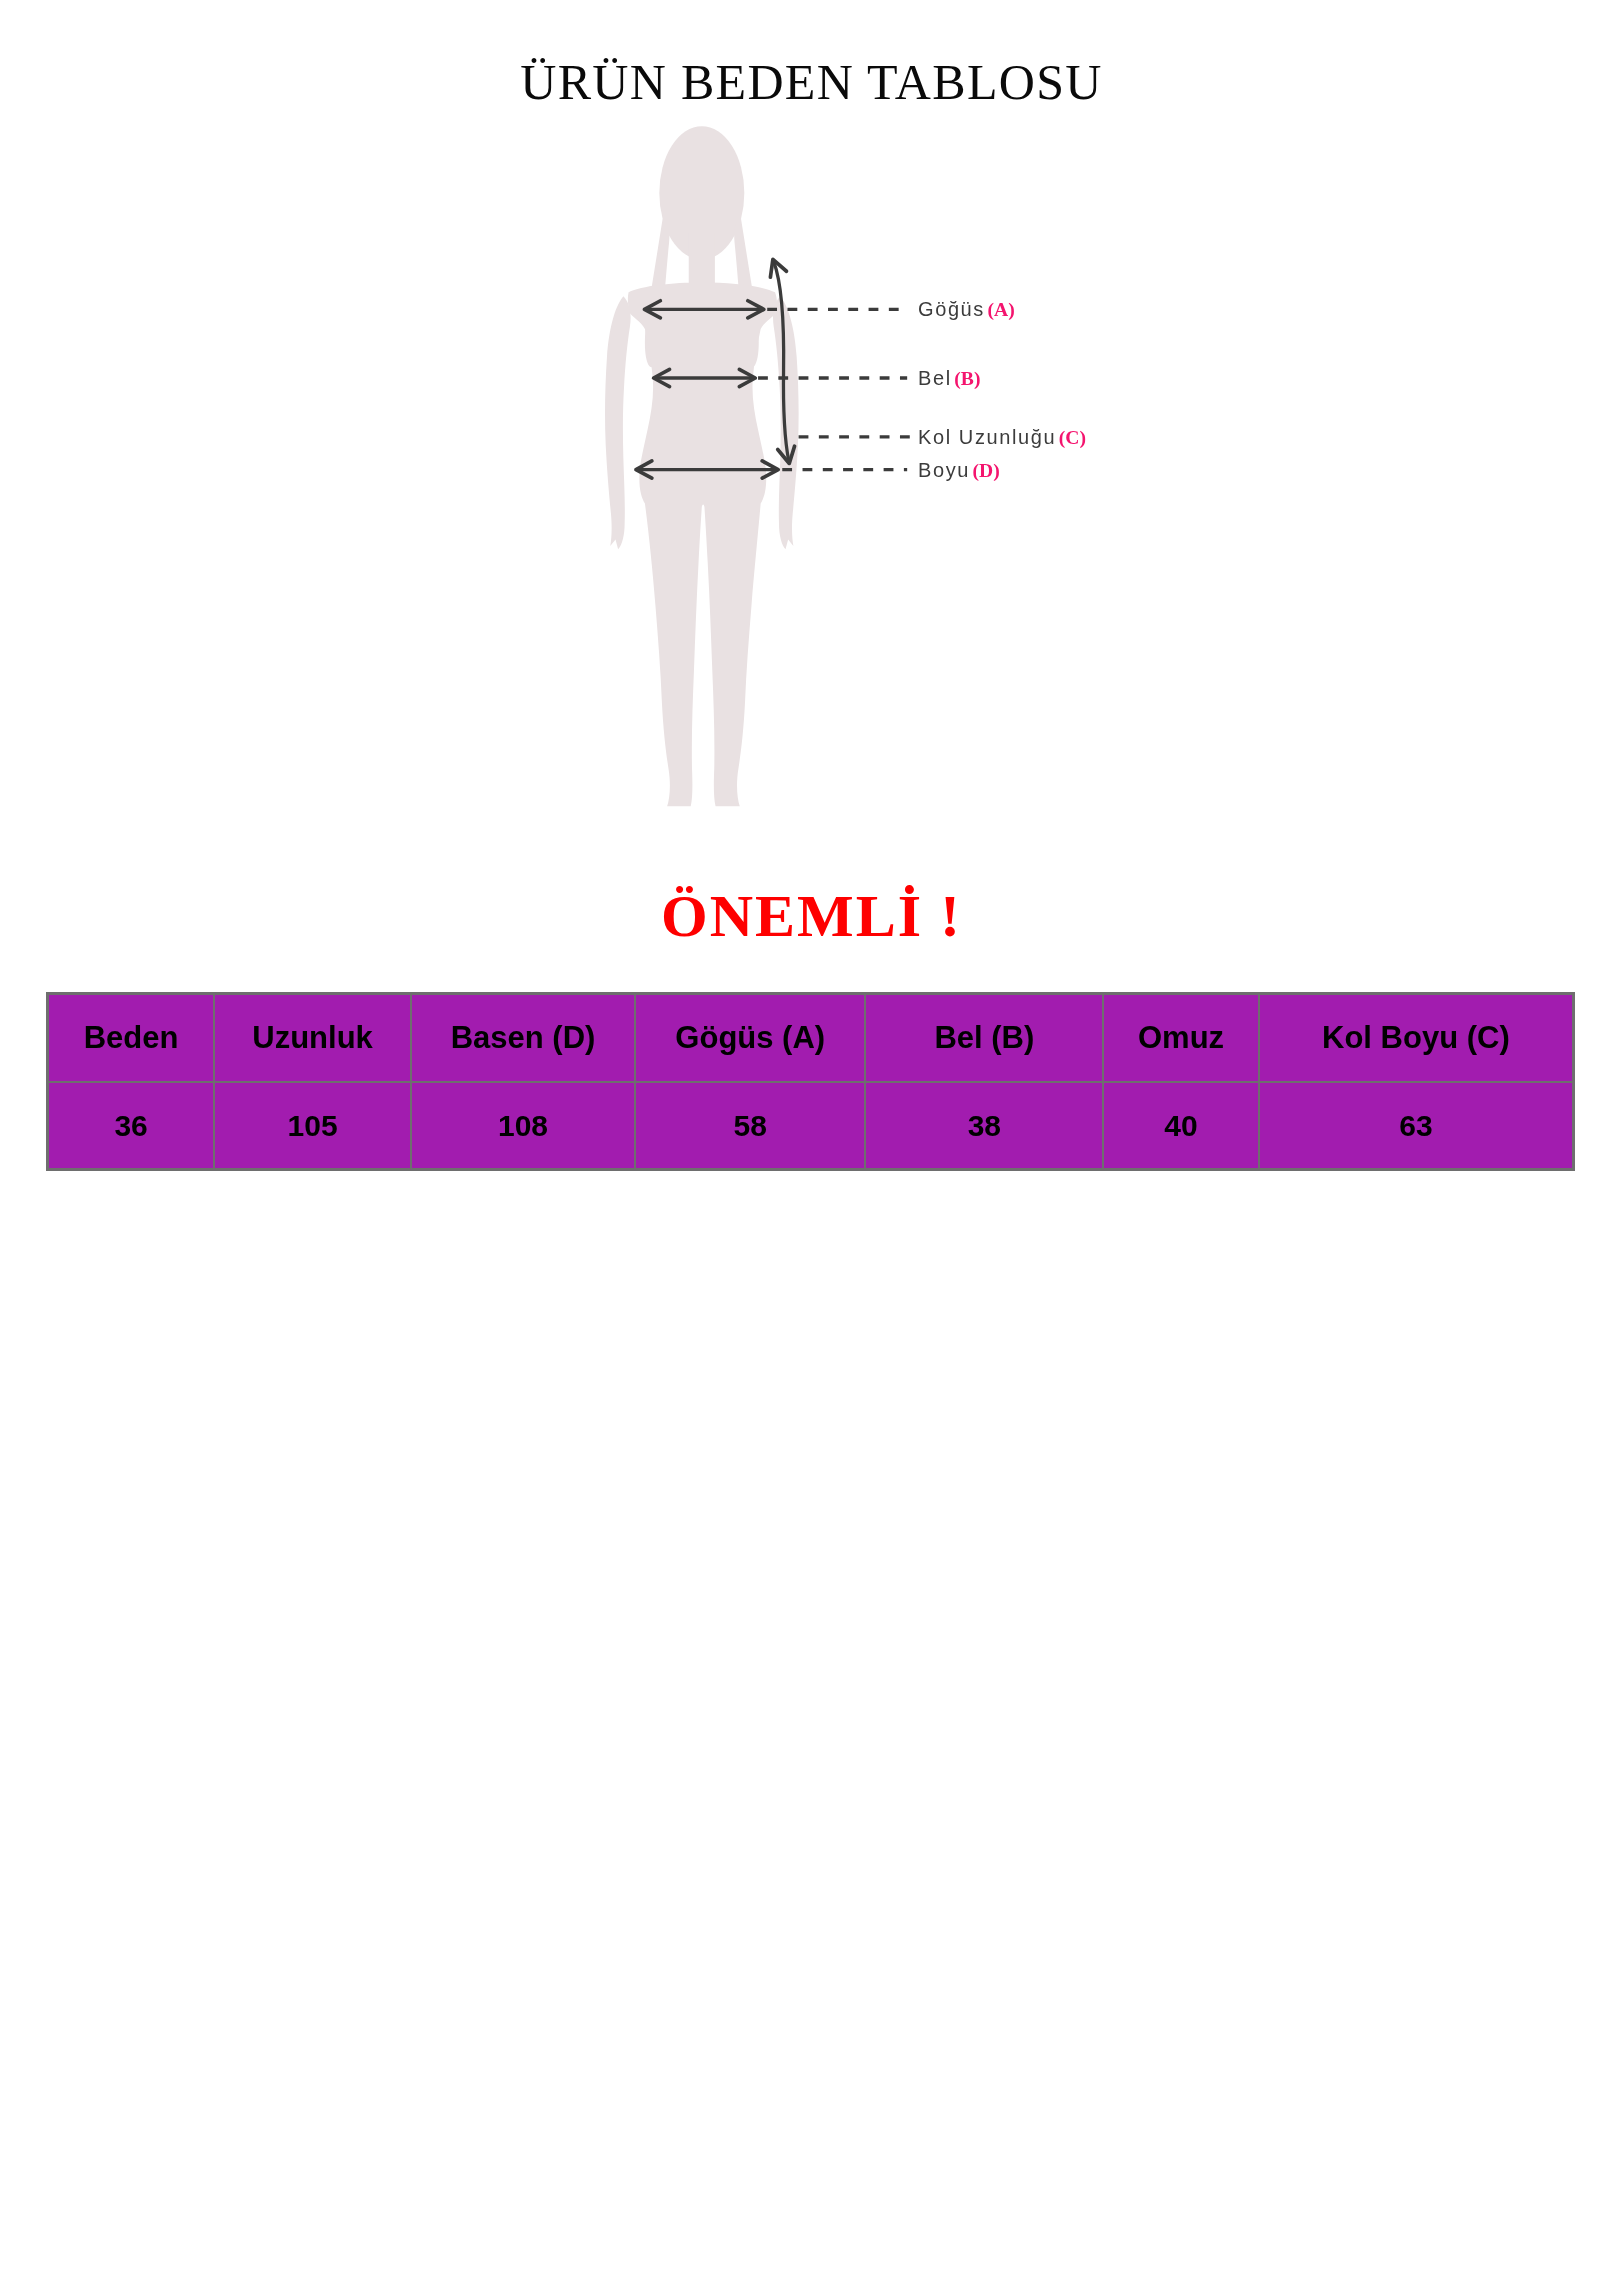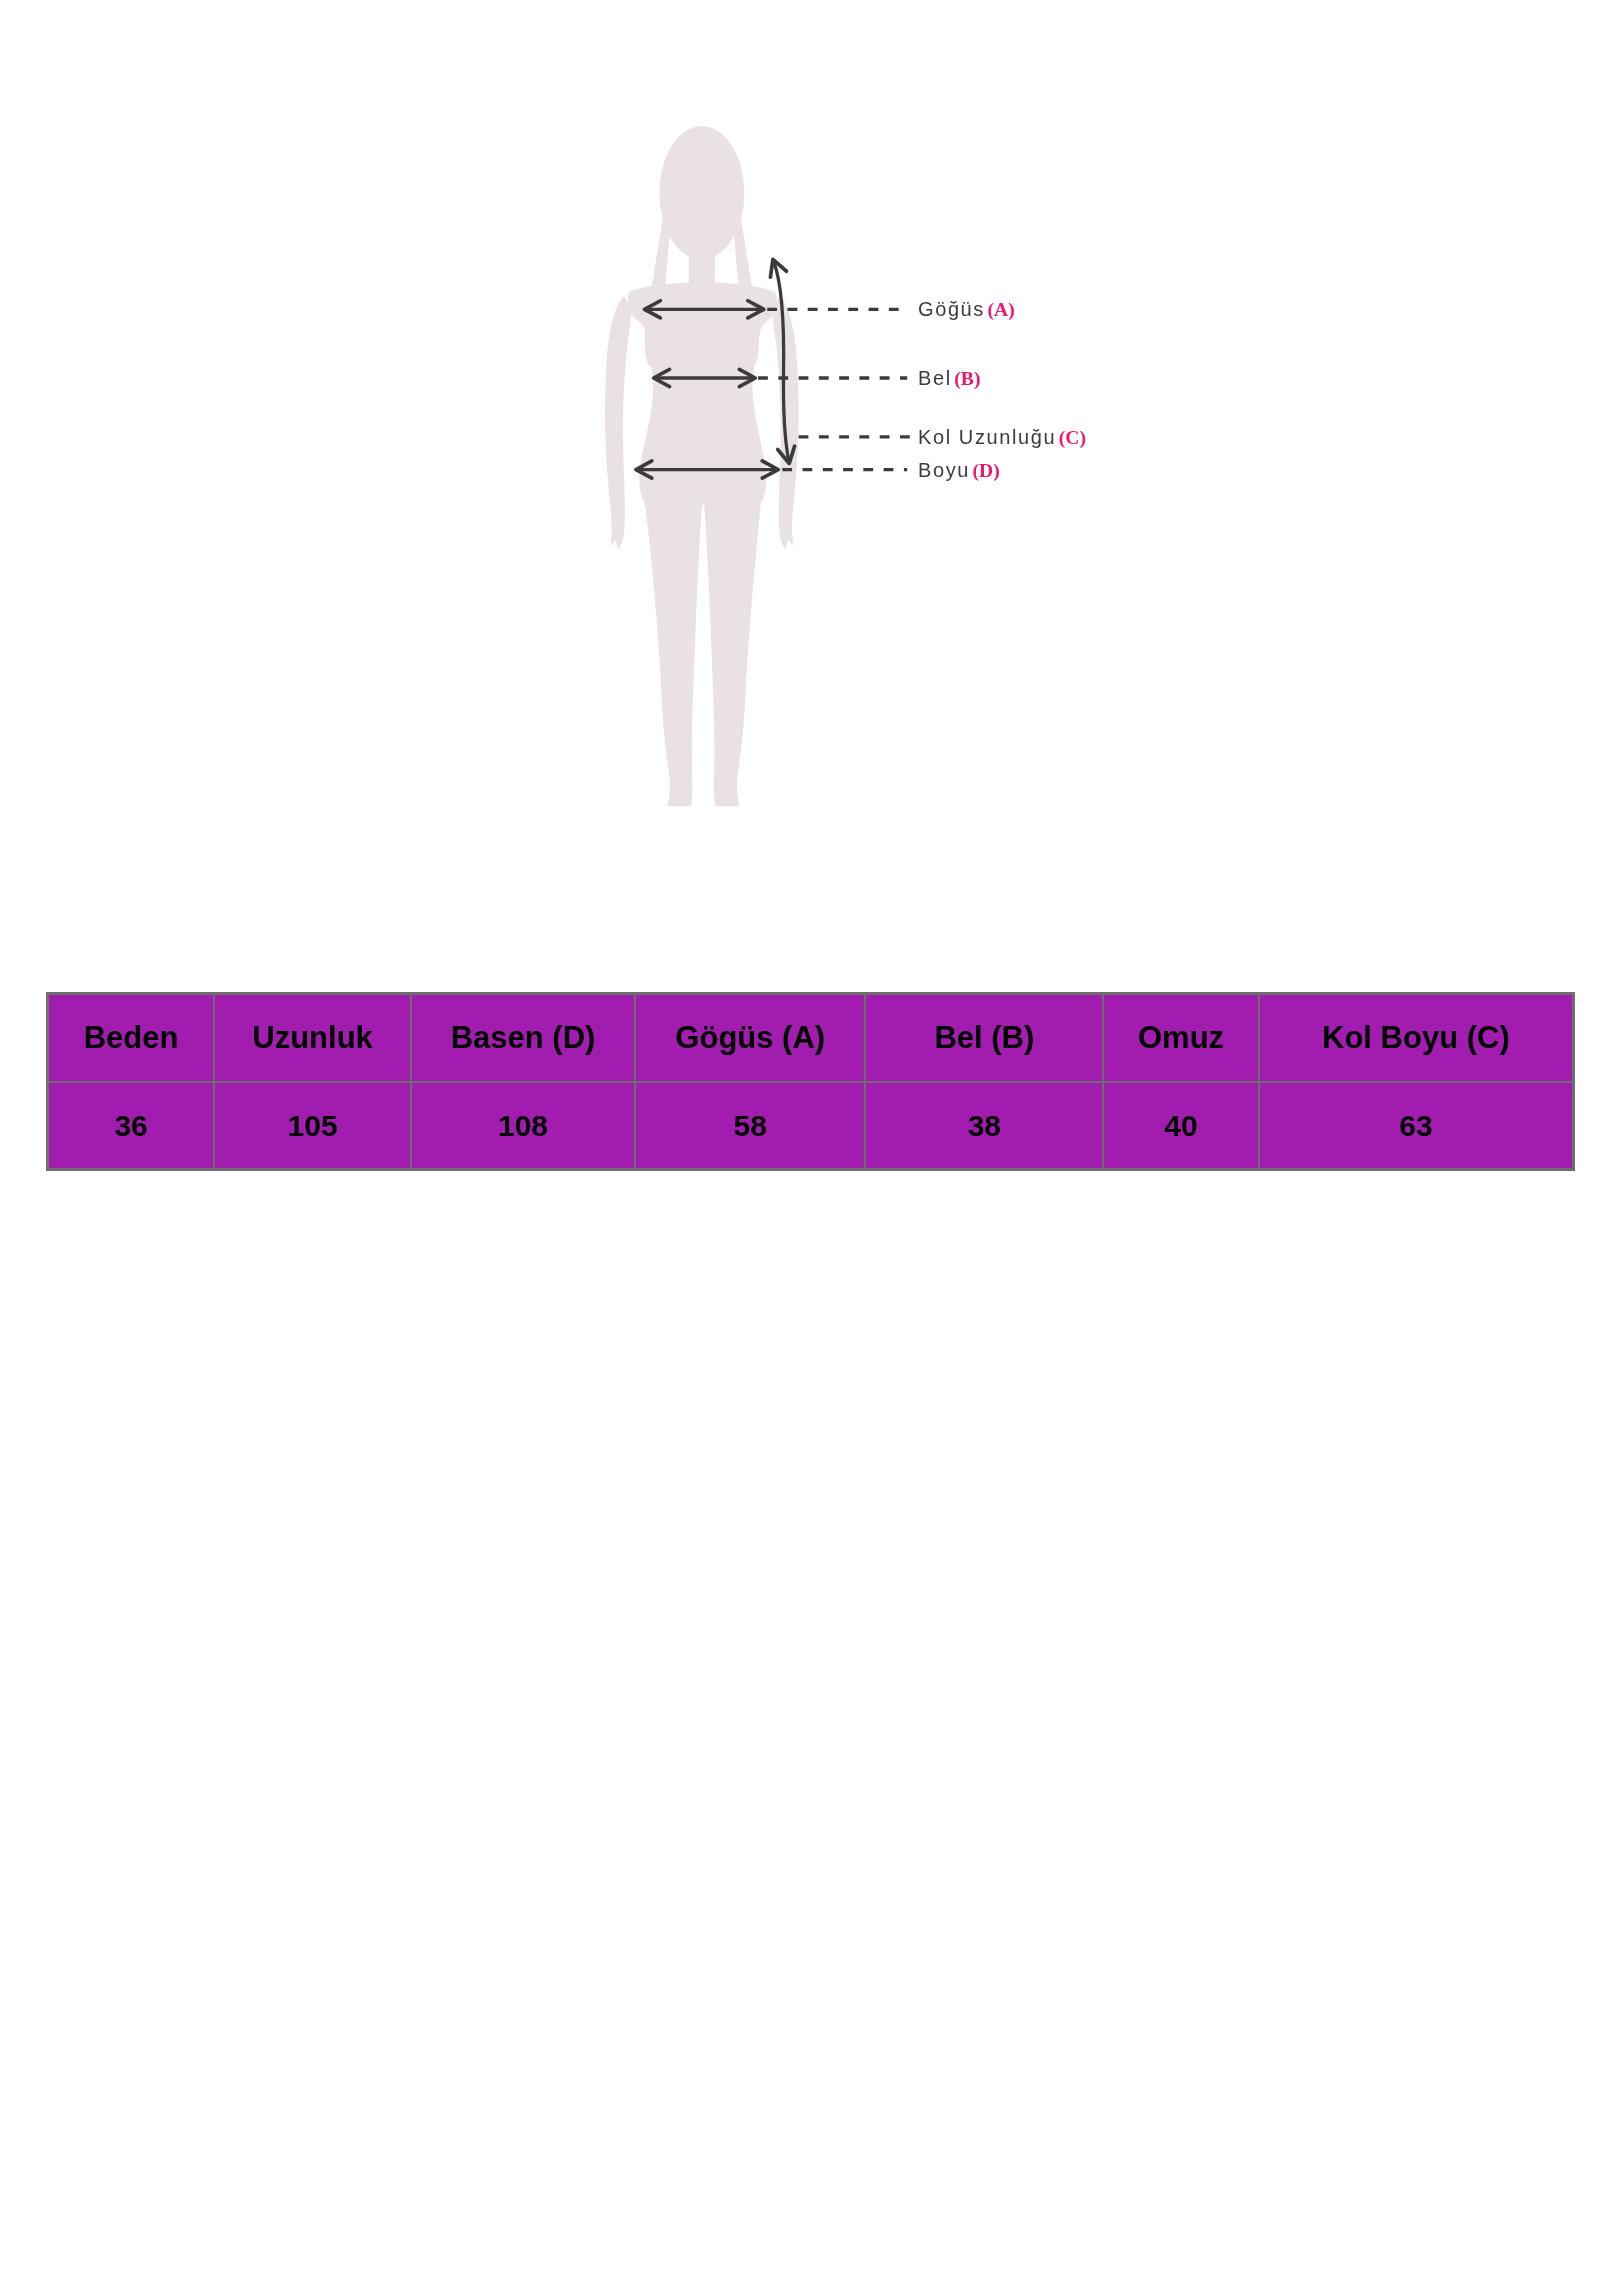--- a/index.html
+++ b/index.html
@@ -44,20 +44,21 @@
     color:#000000; background:#a21caf; overflow:hidden; padding:0;
   }
   .size-table th { height:86px; font-size:31px; font-weight:700; }
   .size-table td { height:85px; font-size:30px; font-weight:700; }
 </style>
 </head>
 <body>
 
 <main class="page">
 
+  <h1 class="title">ÜRÜN BEDEN TABLOSU</h1>
 
   <section class="fig-wrap">
     <svg width="576" height="703" viewBox="0 0 880 1075">
       <defs>
         <marker id="arrow" viewBox="0 0 20 20" refX="15" refY="10" markerWidth="7.5" markerHeight="7.5" orient="auto-start-reverse">
           <path d="M4,3 L17,10 L4,17" fill="none" stroke="#3b3b3b" stroke-width="3" stroke-linecap="round" stroke-linejoin="round"></path>
         </marker>
       </defs>
 
       <g transform="translate(20,0)" fill="#e9e1e2">
@@ -129,20 +130,21 @@
       <span>Bel</span><span class="letter">(B)</span>
     </div>
     <div class="mlabel" style="top:316px">
       <span>Kol Uzunluğu</span><span class="letter">(C)</span>
     </div>
     <div class="mlabel" style="top:349px">
       <span>Boyu</span><span class="letter">(D)</span>
     </div>
   </section>
 
+  <h2 class="notice-h">ÖNEMLİ !</h2>
 
   <table class="size-table">
     <colgroup>
       <col style="width:10.9%">
         <col style="width:12.9%">
         <col style="width:14.7%">
       <col style="width:15.1%">
         <col style="width:15.6%">
         <col style="width:10.2%">
       <col style="width:20.6%">

